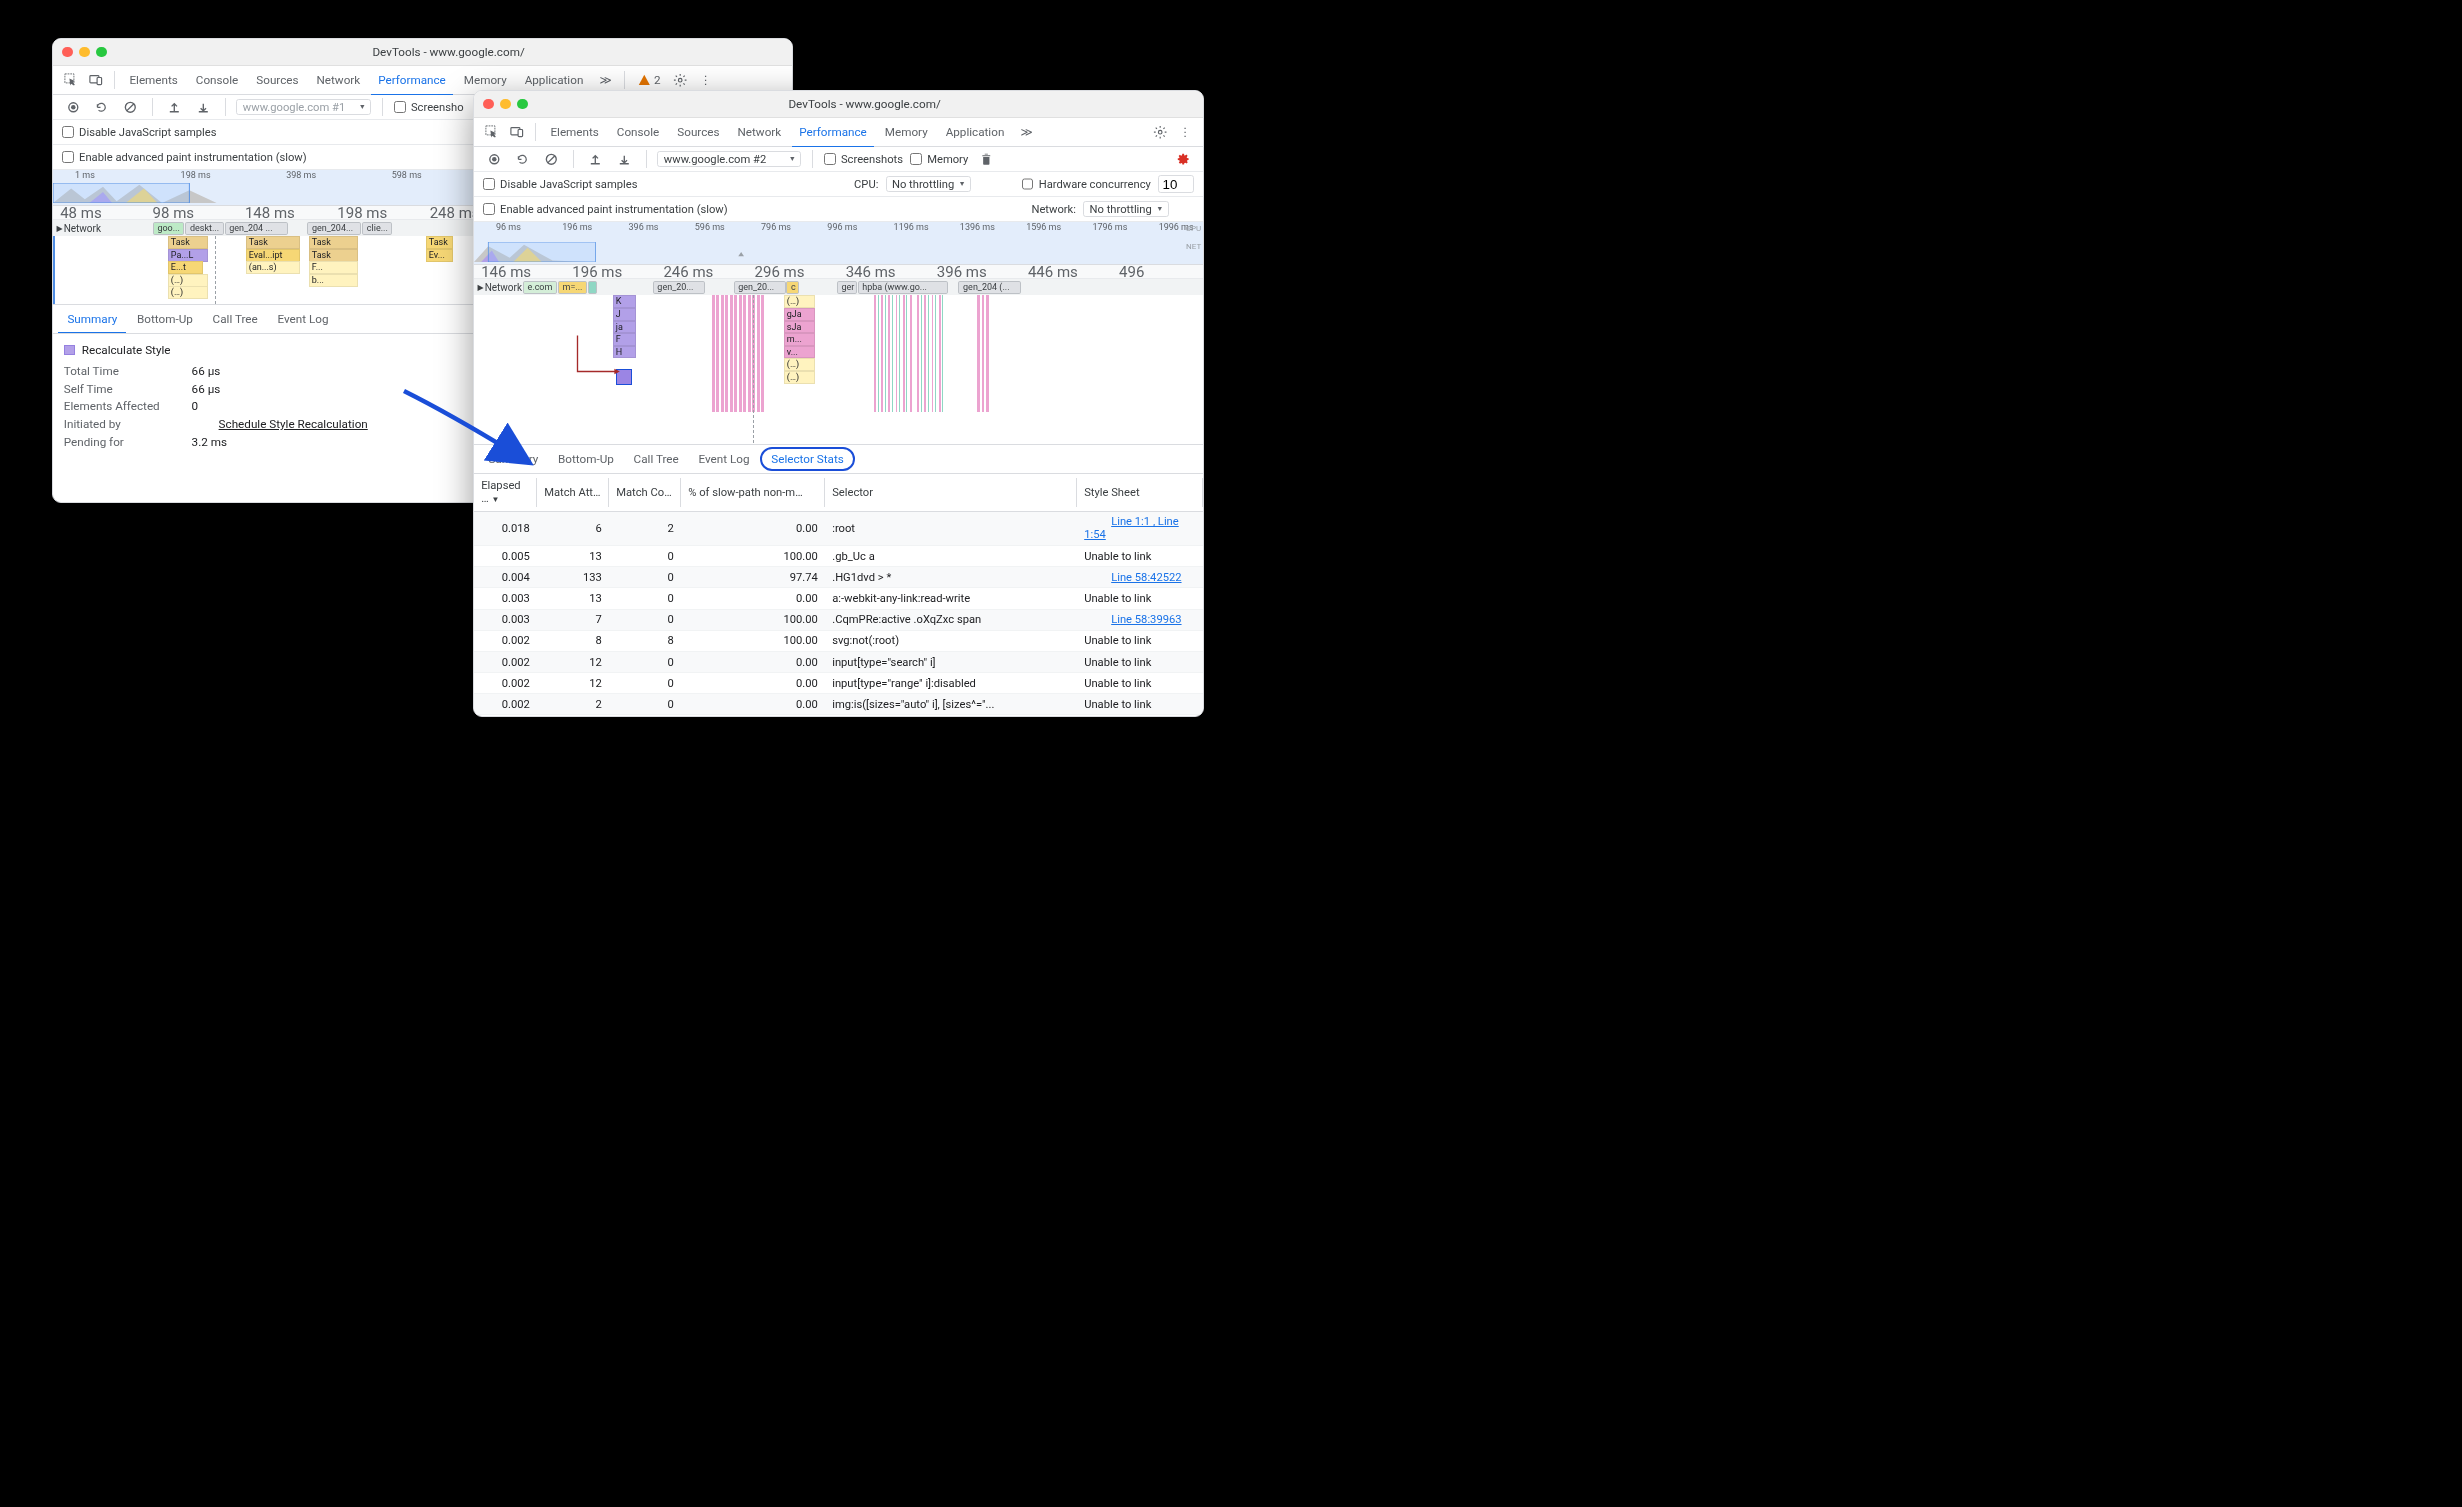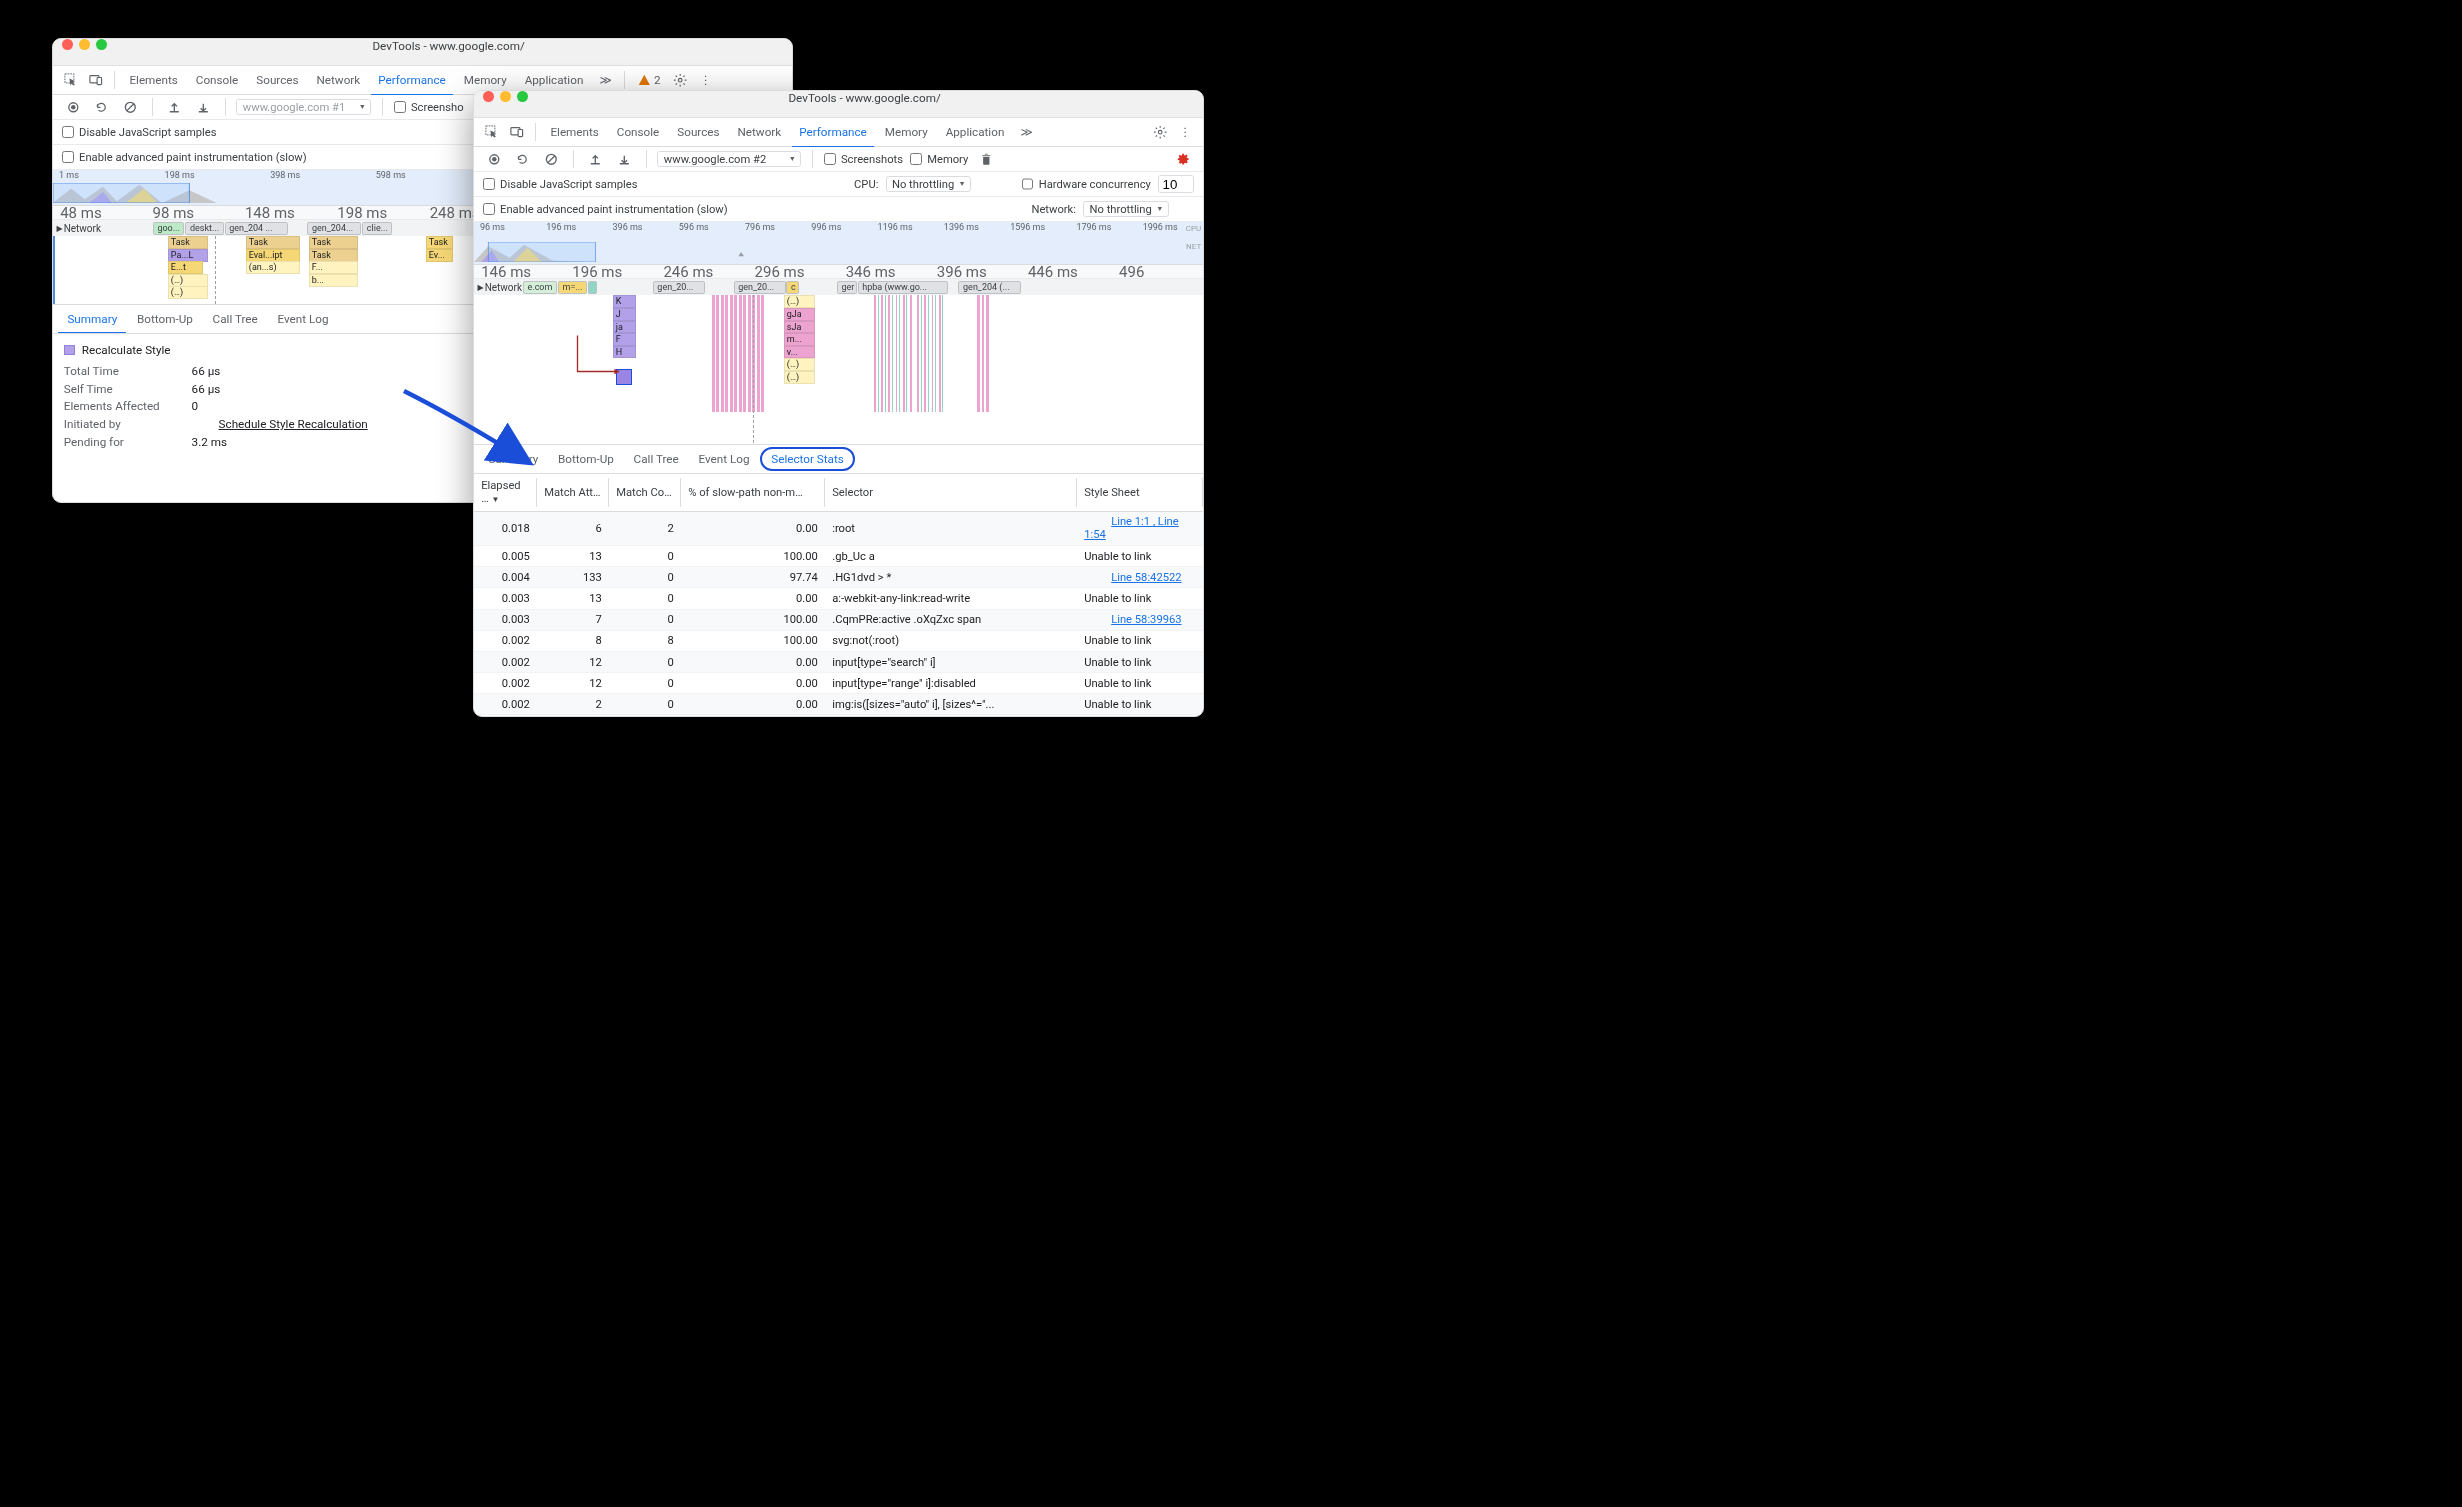--- a/index.html
+++ b/index.html
@@ -1,20 +1,20 @@
 <!DOCTYPE html>
 <html style="font-size:14.4px"><head>
 <meta charset="utf-8">
 <style>
   * { box-sizing: border-box; margin: 0; padding: 0; }
   body { background: #000; font-family: -apple-system, "Segoe UI", Roboto, Helvetica, Arial, sans-serif; font-size: 11.7px; color: #202124; width: 1330px; height: 802px; position: relative; }
   .window { position: absolute; background: #fff; border-radius: 9px; box-shadow: 0 10.8px 36px rgba(0,0,0,.4); overflow: hidden; border: 0.9px solid #dadce0; }
   .w1 { left: 52px; top: 38px; width: 741px; height: 465px; }
   .w2 { left: 473px; top: 90px; width: 731px; height: 627px; }
-  .titlebar { display:flex; align-items:flex-start; height:27px; background:#f1f1f1; border-bottom:0.9px solid #e0e0e0; padding:0 9px; gap:7.2px; }
+  .titlebar { display:flex; align-items:center; height:27px; background:#f1f1f1; border-bottom:0.9px solid #e0e0e0; padding:0 9px; gap:7.2px; }
   .tb-dots { display:flex; gap:6.3px; }
   .dot { width:10.8px; height:10.8px; border-radius:50%; }
   .dot.r { background:#ff5f57; } .dot.y{background:#febc2e;} .dot.g{background:#28c840;}
   .tb-title { flex:1; text-align:center; font-size:11.7px; color:#3c4043; }
   .toolbar { display:flex; align-items:center; height:29px; border-bottom:0.9px solid #dadce0; padding:0 7.2px; gap:3.6px; }
   .tb-btn { width:21.6px; height:21.6px; display:flex; align-items:center; justify-content:center; color:#5f6368; border-radius:2.7px; }
   .vdiv { width:0.9px; height:18px; background:#dadce0; margin:0 3.6px; }
   .tab { padding:0 7.2px; height:29px; display:flex; align-items:center; color:#5f6368; cursor:pointer; }
   .tab.active { color:#1a73e8; border-bottom:1.8px solid #1a73e8; }
   .more { color:#5f6368; padding:0 5.4px; }
@@ -23,21 +23,21 @@
   .row { display:flex; align-items:center; height:25px; border-bottom:0.9px solid #e8eaed; padding:0 9px; gap:7.2px; font-size:11.2px; color:#3c4043;}
   .row label { display:flex; align-items:center; gap:5.4px; }
   .row .push { margin-left:auto; }
   input[type=checkbox]{ width:11.7px;height:11.7px; accent-color:#1a73e8;}
   .sel { border:0.9px solid #dadce0; border-radius:2.7px; padding:0.9px 16px 0.9px 5.4px; background:#fff; position:relative; color:#3c4043;}
   .sel::after{content:"▼"; font-size:7.2px; position:absolute; right:4.5px; top:2.7px; color:#5f6368;}
   .hwinput { width:36px; border:0.9px solid #dadce0; border-radius:2.7px; padding:0.9px 3.6px; }
   .css-highlight { border:2.7px solid #1a4ed8; border-radius:14.4px; padding:1.8px 7.2px; display:inline-flex; align-items:center; gap:5.4px; }
   .overview { height:36px; background:linear-gradient(#e3edfb,#e3edfb); position:relative; border-bottom:0.9px solid #dadce0;}
   .overview .ticks { position:absolute; top:0; left:0; right:0; display:flex; font-size:9px; color:#5f6368;}
-  .overview .ticks span{ flex:1; padding-left:6px;}
+  .overview .ticks span{ flex:1; padding-left:22px;}
   .ov-art { position:absolute; bottom:1.8px; left:0; right:0; height:20px; }
   .flame { height:99px; position:relative; overflow:hidden; border-bottom:0.9px solid #dadce0; background:#fff;}
   .flame .ruler { height:14.4px; background:#f8f9fa; display:flex; font-size:15px; color:#5f6368; border-bottom:0.9px solid #e8eaed;}
   .flame .ruler span{ flex:1; padding-left:7.2px; display:flex; align-items:center;}
   .flame .netrow { height:16px; display:flex; align-items:center; font-size:10px; color:#3c4043; gap:0.9px; padding-left:3.6px; background:#f1f3f4;}
   .net-chip { height:12.6px; background:#dfe1e5; border-radius:1.8px; padding:0 3.6px; font-size:9px; color:#3c4043; border:0.9px solid #bdc1c6; overflow:hidden; white-space:nowrap;}
   .flame-body { position:relative; height:68px;}
   .fblock { position:absolute; height:12.6px; font-size:9px; padding:0 1.8px; overflow:hidden; white-space:nowrap; border:0.9px solid rgba(0,0,0,.08);}
   .c-task{background:#ecd08f;} .c-yellow{background:#f6d775;} .c-violet{background:#b2a0e8;} .c-pink{background:#eca3d0;} .c-ly{background:#fff3bf;}
   .detail-tabs { display:flex; height:29px; border-bottom:0.9px solid #dadce0; align-items:stretch; padding:0 5.4px; gap:1.8px;}

